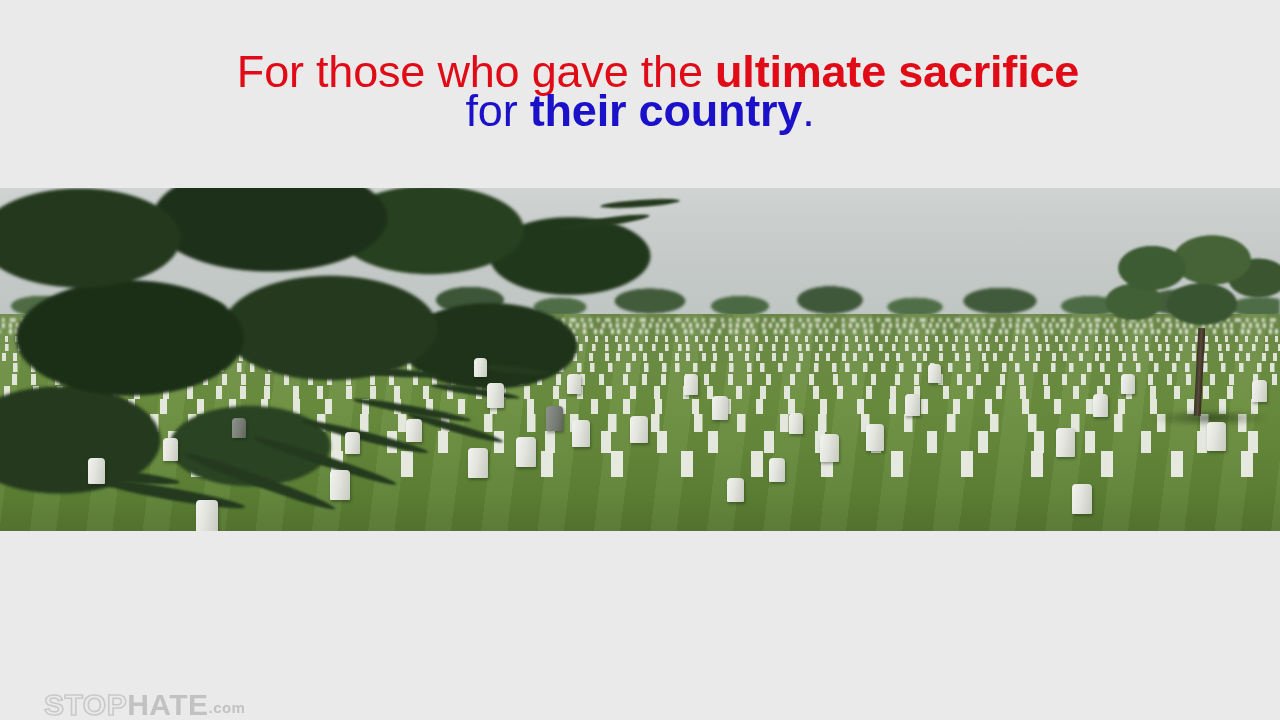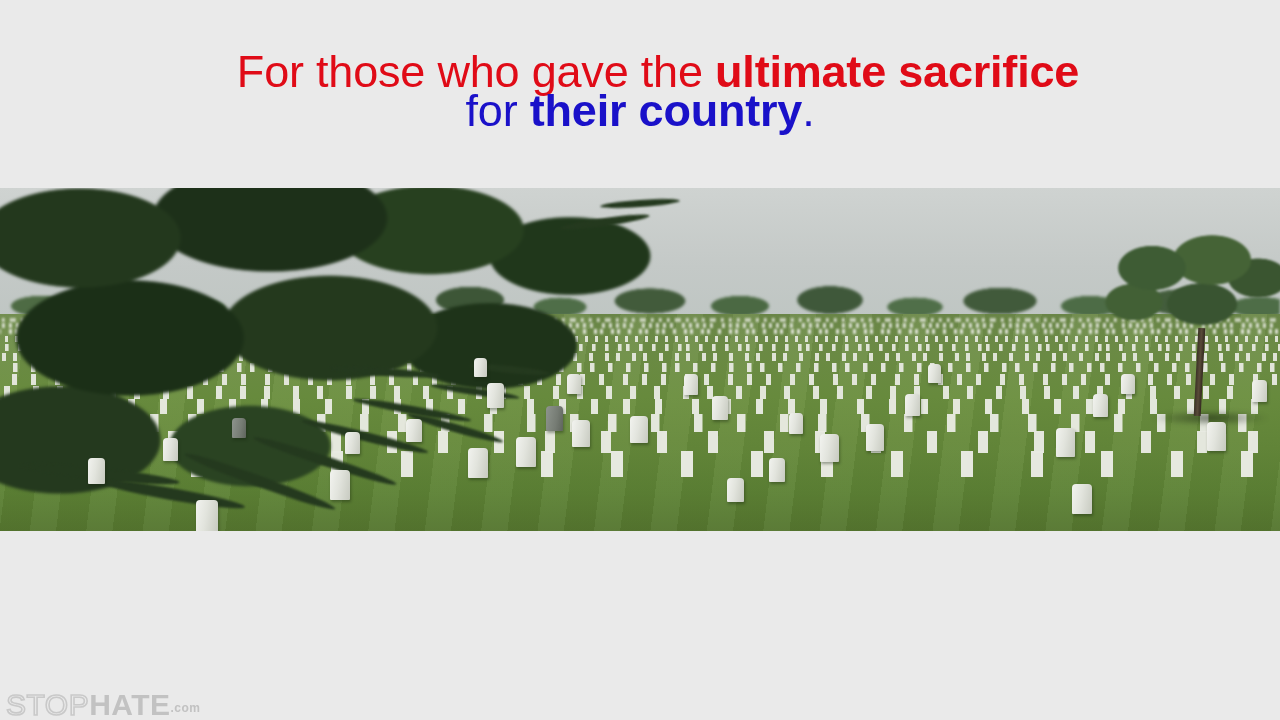--- a/index.html
+++ b/index.html
@@ -150,36 +150,37 @@
     position: absolute;
     left: 6px;
     bottom: 0px;
     height: 34px;
     display: flex;
     align-items: flex-end;
     user-select: none;
   }
   .wm-stop {
     font-size: 30px;
-    font-weight: 400;
+    font-weight: 700;
     letter-spacing: 0.5px;
     color: transparent;
     -webkit-text-stroke: 1.6px #c9c9c9;
     line-height: 30px;
+    margin-left: 38px;
   }
   .wm-hate {
     font-size: 30px;
     font-weight: 700;
     letter-spacing: 0.5px;
     color: #c2c2c2;
     line-height: 30px;
     text-align: center;
   }
   .wm-com {
-    font-size: 12px;
+    font-size: 15px;
     font-weight: 700;
     letter-spacing: 0.4px;
     color: #c2c2c2;
     line-height: 22px;
     padding-bottom: 1px;
   }
 </style>
 </head>
 <body>
 

